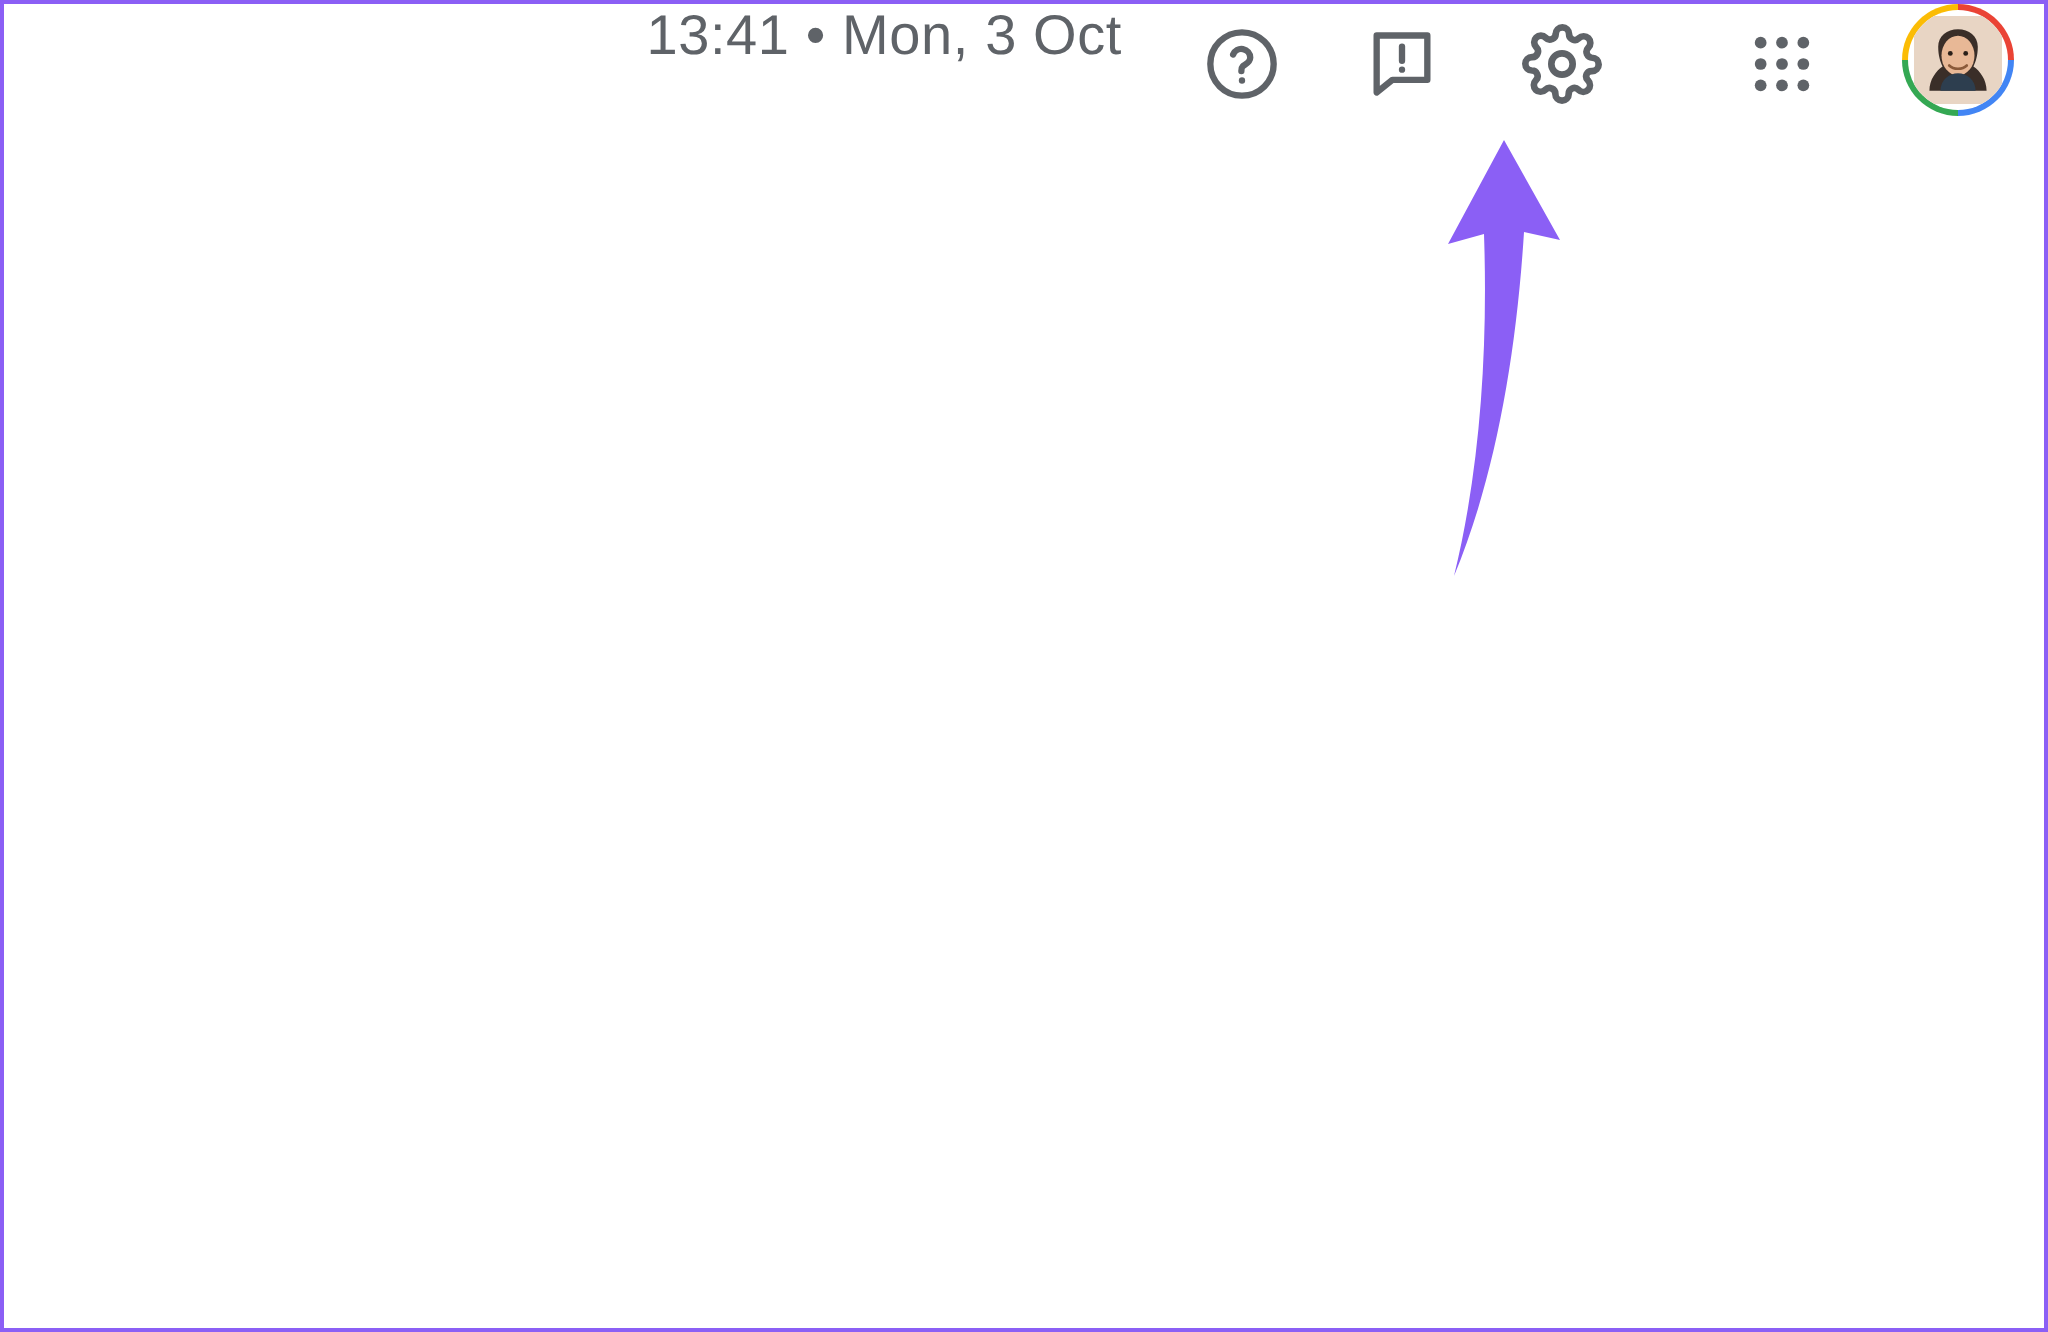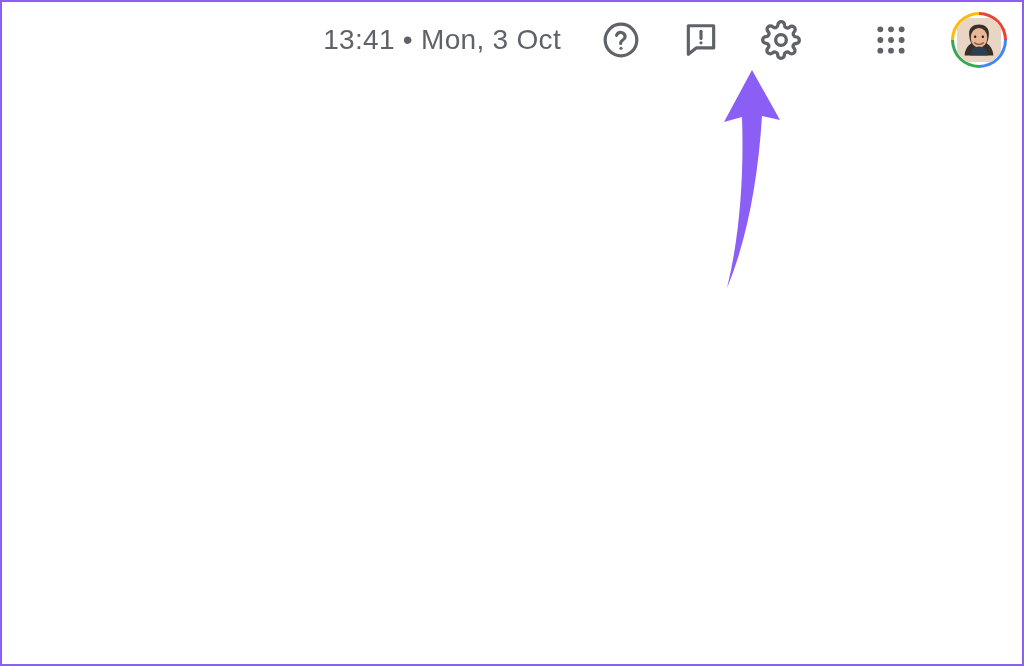--- a/index.html
+++ b/index.html
@@ -7,21 +7,21 @@
       width: 1024px;
       height: 666px;
       background: #ffffff;
       border: 2px solid #8b5ff5;
       font-family: Arial, sans-serif;
       position: relative;
       overflow: hidden;
     }
     .topbar {
       display: flex;
-      align-items: center;
+      align-items: flex-start;
       justify-content: flex-end;
       height: 75px;
       padding-right: 10px;
       gap: 0;
     }
     .datetime {
       color: #5f6368;
       font-size: 28px;
       letter-spacing: 0.3px;
       margin-right: 30px;

